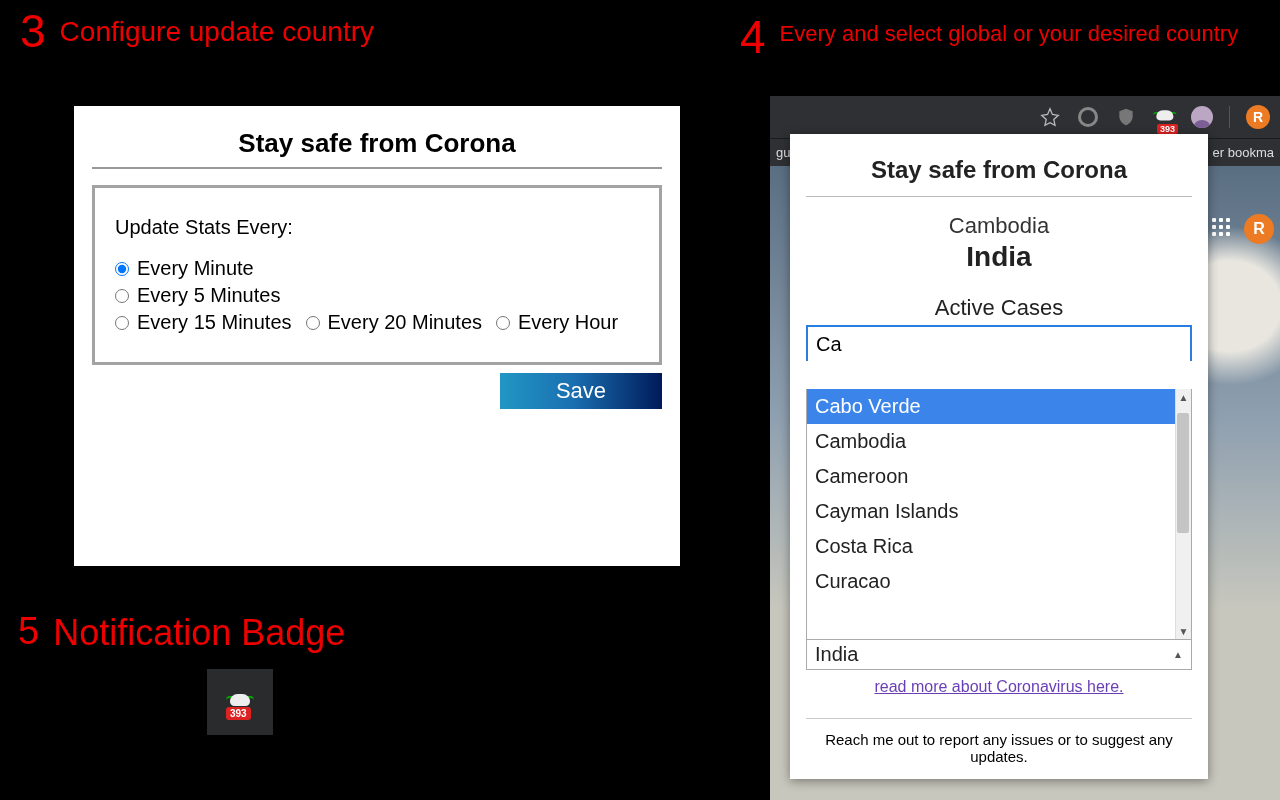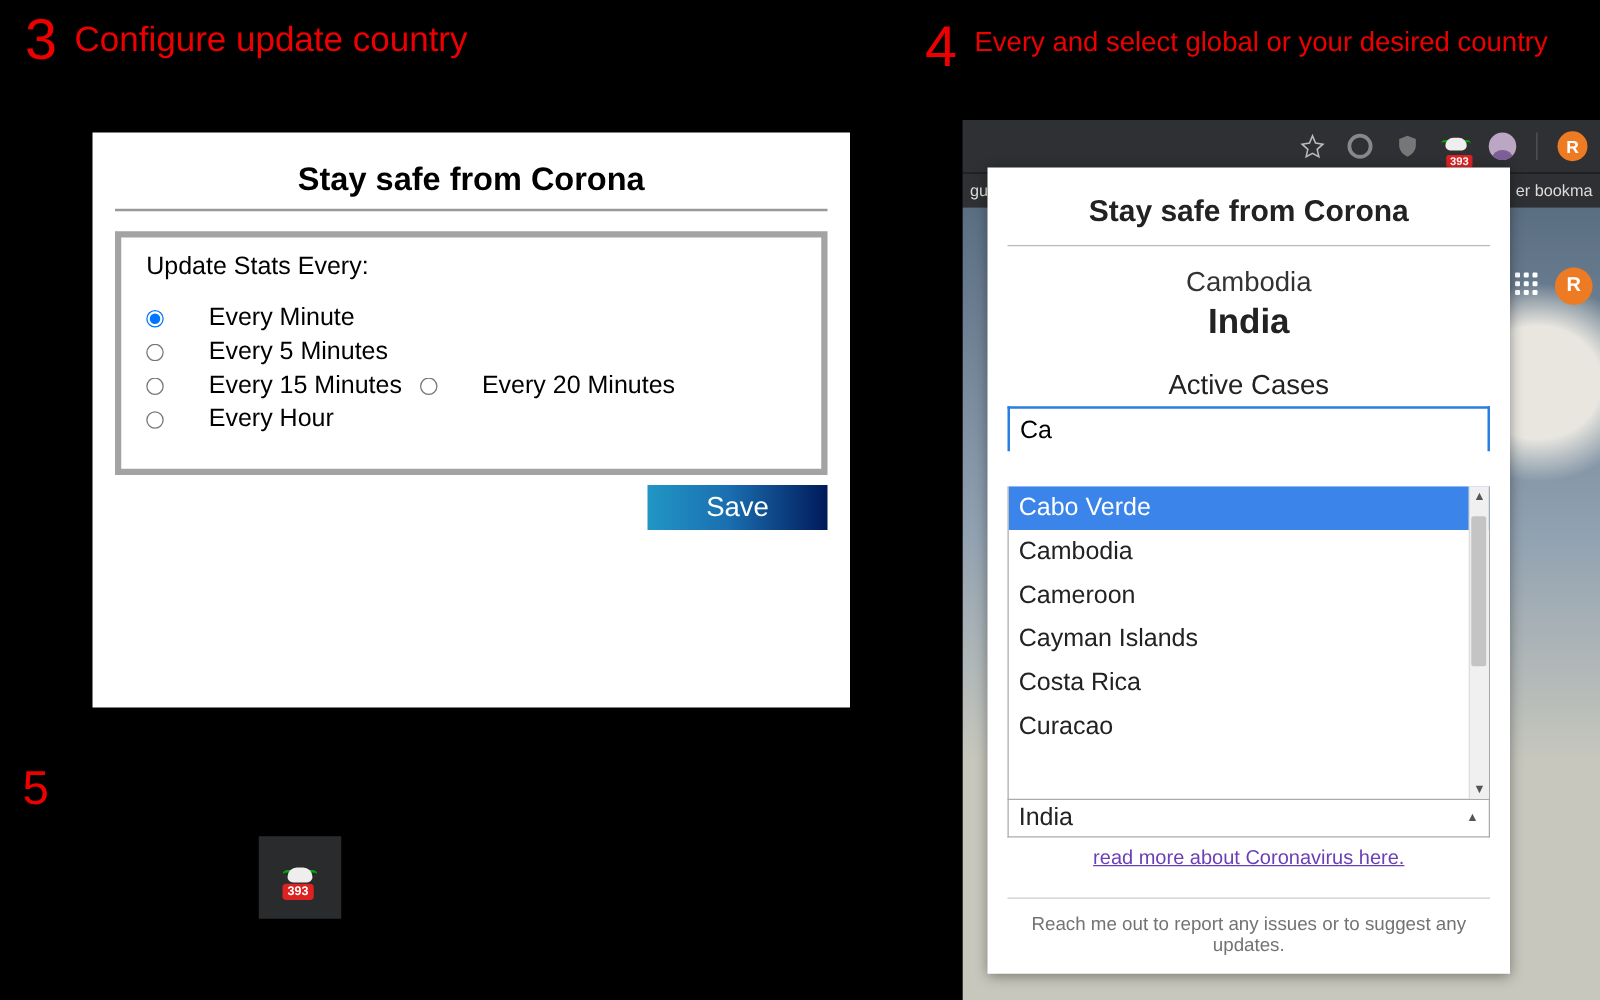--- a/index.html
+++ b/index.html
@@ -25,32 +25,32 @@
   }
   #panel3 .title {
     text-align: center;
     font-weight: 700;
     font-size: 26px;
     padding: 12px 0 8px 0;
     font-family: Arial, sans-serif;
   }
   #panel3 .hr { border: none; border-top: 2px solid #999; margin: 0 6px 16px 6px; }
   #panel3 .box {
-    border: 5px solid #a3a3a3;
+    border: 3px solid #a3a3a3;
     margin: 0 6px;
-    padding: 12px 20px 24px 20px;
+    padding: 28px 20px 24px 20px;
     font-family: Arial, sans-serif;
   }
   #panel3 .label { font-size: 20px; margin-bottom: 18px; }
   #panel3 .radio-row { display: flex; flex-wrap: wrap; gap: 0; }
-  #panel3 .radio-item { display: inline-flex; align-items: center; font-size: 20px; margin-bottom: 4px; margin-right: 14px; gap: 28px; }
+  #panel3 .radio-item { display: inline-flex; align-items: center; font-size: 20px; margin-bottom: 4px; margin-right: 14px; }
   #panel3 input[type=radio] { width: 14px; height: 14px; margin-right: 8px; }
   #panel3 .save-wrap { margin: 8px 6px 0 0; display: flex; justify-content: flex-end; }
   #panel3 .save {
-    width: 144px; height: 36px;
+    width: 162px; height: 36px;
     background: linear-gradient(90deg, #2196c4 0%, #1a6fb0 45%, #001a5a 100%);
     color: #fff; font-size: 22px; border: none; cursor: pointer;
   }
 
   
   #step5head { left: 18px; top: 610px; }
   #step5head .step-num { font-size: 38px; padding-top: 2px; }
   #step5head .step-text { font-size: 36px; padding-top: 0; }
 
   
@@ -156,21 +156,21 @@
   #popup4 .scrollbar .arrow { height:16px; display:flex; align-items:center; justify-content:center; font-size:10px; color:#555; }
   #popup4 .scrollbar .thumb { position:absolute; top:24px; right:2px; width:12px; height:120px; background:#c4c4c4; border-radius:2px; }
   #popup4 .selectbar {
     border:1px solid #aaa; border-top:none;
     height:30px; display:flex; align-items:center; justify-content:space-between;
     padding:0 8px; font-size:20px;
   }
   #popup4 .selectbar .tri { font-size:10px; color:#555; }
   #popup4 .readmore { display:block; text-align:center; margin:8px 0 22px 0; font-size:16px; color:#6a3fb5; text-decoration:underline; }
   #popup4 .hr2 { border:none; border-top:1px solid #ccc; margin: 0 0 12px 0; }
-  #popup4 .reach { text-align:center; font-size:15px; color:#737373; }
+  #popup4 .reach { text-align:center; font-size:15px; color:#000000; }
 </style>
 </head>
 <body>
 
 <div class="step-header" style="left:20px; top:8px;">
   <span class="step-num">3</span>
   <span class="step-text">Configure update country</span>
 </div>
 
 <div id="panel3">
@@ -203,20 +203,21 @@
       </div>
     </div>
   </div>
   <div class="save-wrap">
     <button class="save">Save</button>
   </div>
 </div>
 
 <div id="step5head" class="step-header">
   <span class="step-num">5</span>
+  <span class="step-text">Notification Badge</span>
 </div>
 
 <div id="badge-tile">
   <div class="badge-icon">
     <div class="straps"></div>
     <div class="mask"></div>
     <div class="badge-count">393</div>
   </div>
 </div>
 

